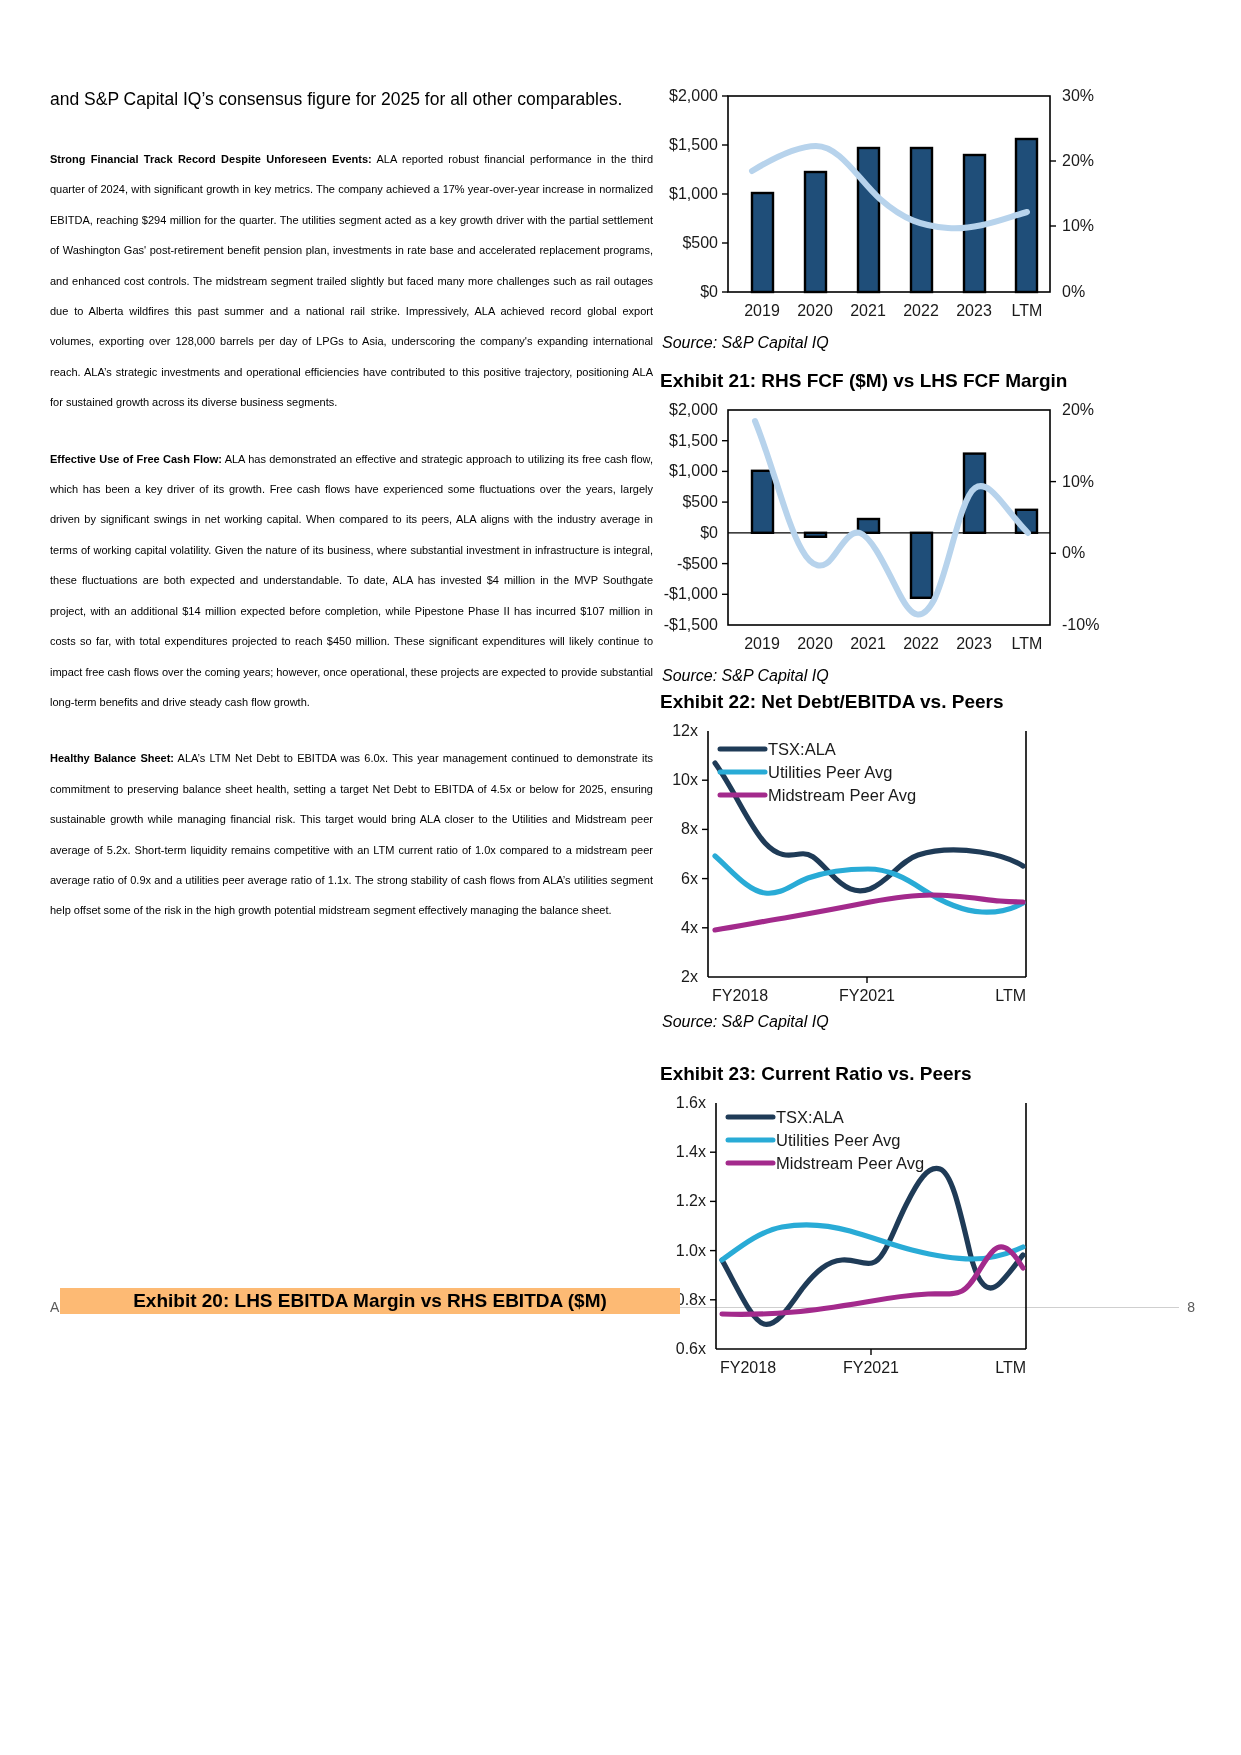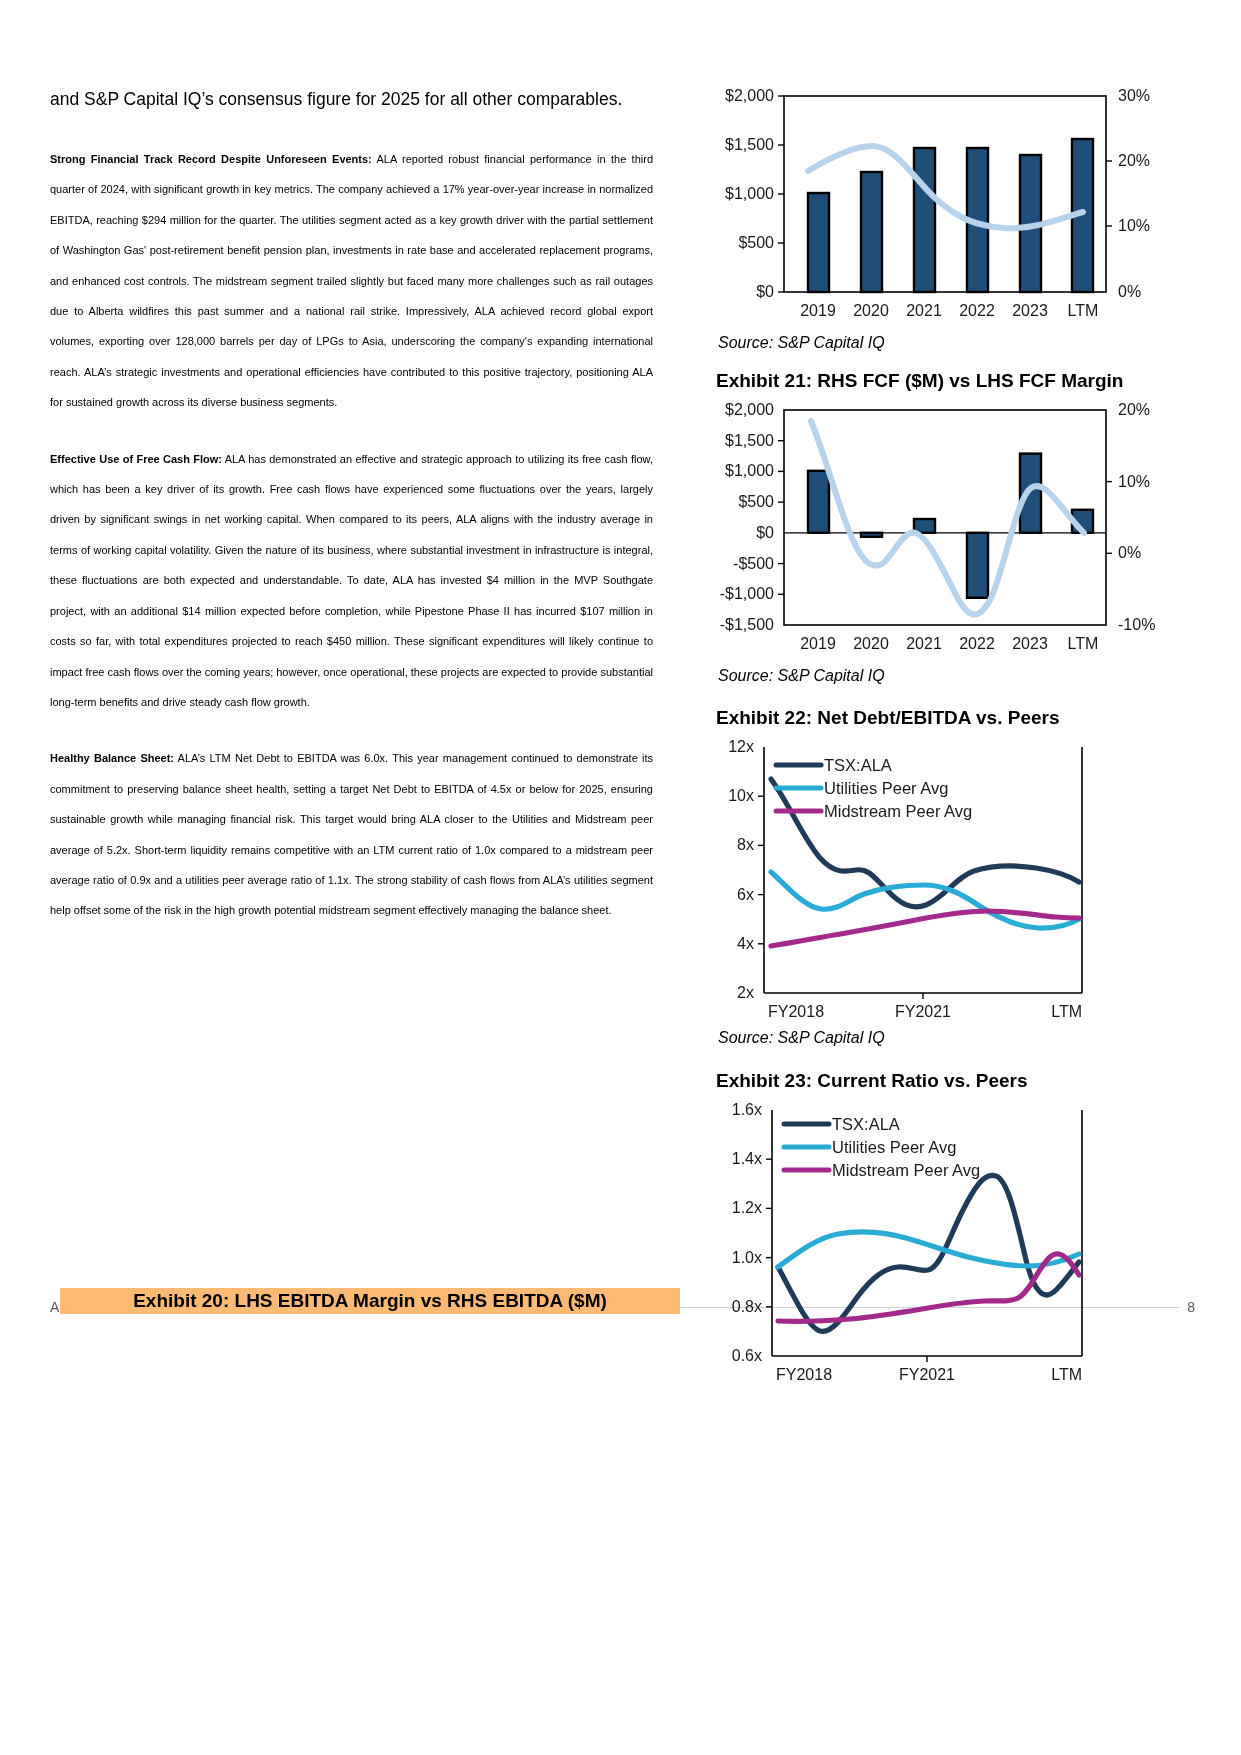--- a/index.html
+++ b/index.html
@@ -81,21 +81,21 @@
     font-size:19px;
     font-weight:bold;
     background:#fdba74;
     z-index:5;
     padding:2px 0;
   }
 
   
   .right-col {
     position:absolute;
-    left:716px; top:84px;
+    left:660px; top:84px;
     width:505px;
   }
   .chart-block { position:relative; margin-bottom:0; }
   .chart-title {
     font-size:19px;
     font-weight:bold;
     line-height:26px;
     margin:0 0 6px 0;
   }
   .source {
@@ -228,21 +228,21 @@
         <text class="axis-label" x="102" y="249" text-anchor="middle">2019</text>
         <text class="axis-label" x="155" y="249" text-anchor="middle">2020</text>
         <text class="axis-label" x="208" y="249" text-anchor="middle">2021</text>
         <text class="axis-label" x="261" y="249" text-anchor="middle">2022</text>
         <text class="axis-label" x="314" y="249" text-anchor="middle">2023</text>
         <text class="axis-label" x="367" y="249" text-anchor="middle">LTM</text>
       </svg>
       <p class="source">Source: S&amp;P Capital IQ</p>
     </div>
 
-    <div class="chart-block" style="margin-top:20px;">
+    <div class="chart-block" style="margin-top:4px;">
       <div class="chart-title">Exhibit 22: Net Debt/EBITDA vs. Peers</div>
       <svg width="505" height="290" viewBox="0 0 505 290">
 
         <line x1="48" y1="10" x2="48" y2="256" stroke="#000" stroke-width="1.6"></line>
         <line x1="48" y1="256" x2="366" y2="256" stroke="#000" stroke-width="1.6"></line>
         <line x1="366" y1="10" x2="366" y2="256" stroke="#000" stroke-width="1.6"></line>
 
         <g>
           <line x1="42" y1="59.2" x2="48" y2="59.2" stroke="#000" stroke-width="1.4"></line>
           <line x1="42" y1="108.4" x2="48" y2="108.4" stroke="#000" stroke-width="1.4"></line>
@@ -273,21 +273,21 @@
           <text class="legend-label" x="108" y="80">Midstream Peer Avg</text>
         </g>
 
         <text class="axis-label" x="52" y="280" text-anchor="start">FY2018</text>
         <text class="axis-label" x="207" y="280" text-anchor="middle">FY2021</text>
         <text class="axis-label" x="366" y="280" text-anchor="end">LTM</text>
       </svg>
       <p class="source">Source: S&amp;P Capital IQ</p>
     </div>
 
-    <div class="chart-block" style="margin-top:21px;">
+    <div class="chart-block" style="margin-top:30px;">
       <div class="chart-title">Exhibit 23: Current Ratio vs. Peers</div>
       <svg width="505" height="290" viewBox="0 0 505 290">
         <line x1="56" y1="10" x2="56" y2="256" stroke="#000" stroke-width="1.6"></line>
         <line x1="56" y1="256" x2="366" y2="256" stroke="#000" stroke-width="1.6"></line>
         <line x1="366" y1="10" x2="366" y2="256" stroke="#000" stroke-width="1.6"></line>
 
         <g>
           <line x1="50" y1="59.2" x2="56" y2="59.2" stroke="#000" stroke-width="1.4"></line>
           <line x1="50" y1="108.4" x2="56" y2="108.4" stroke="#000" stroke-width="1.4"></line>
           <line x1="50" y1="157.6" x2="56" y2="157.6" stroke="#000" stroke-width="1.4"></line>

